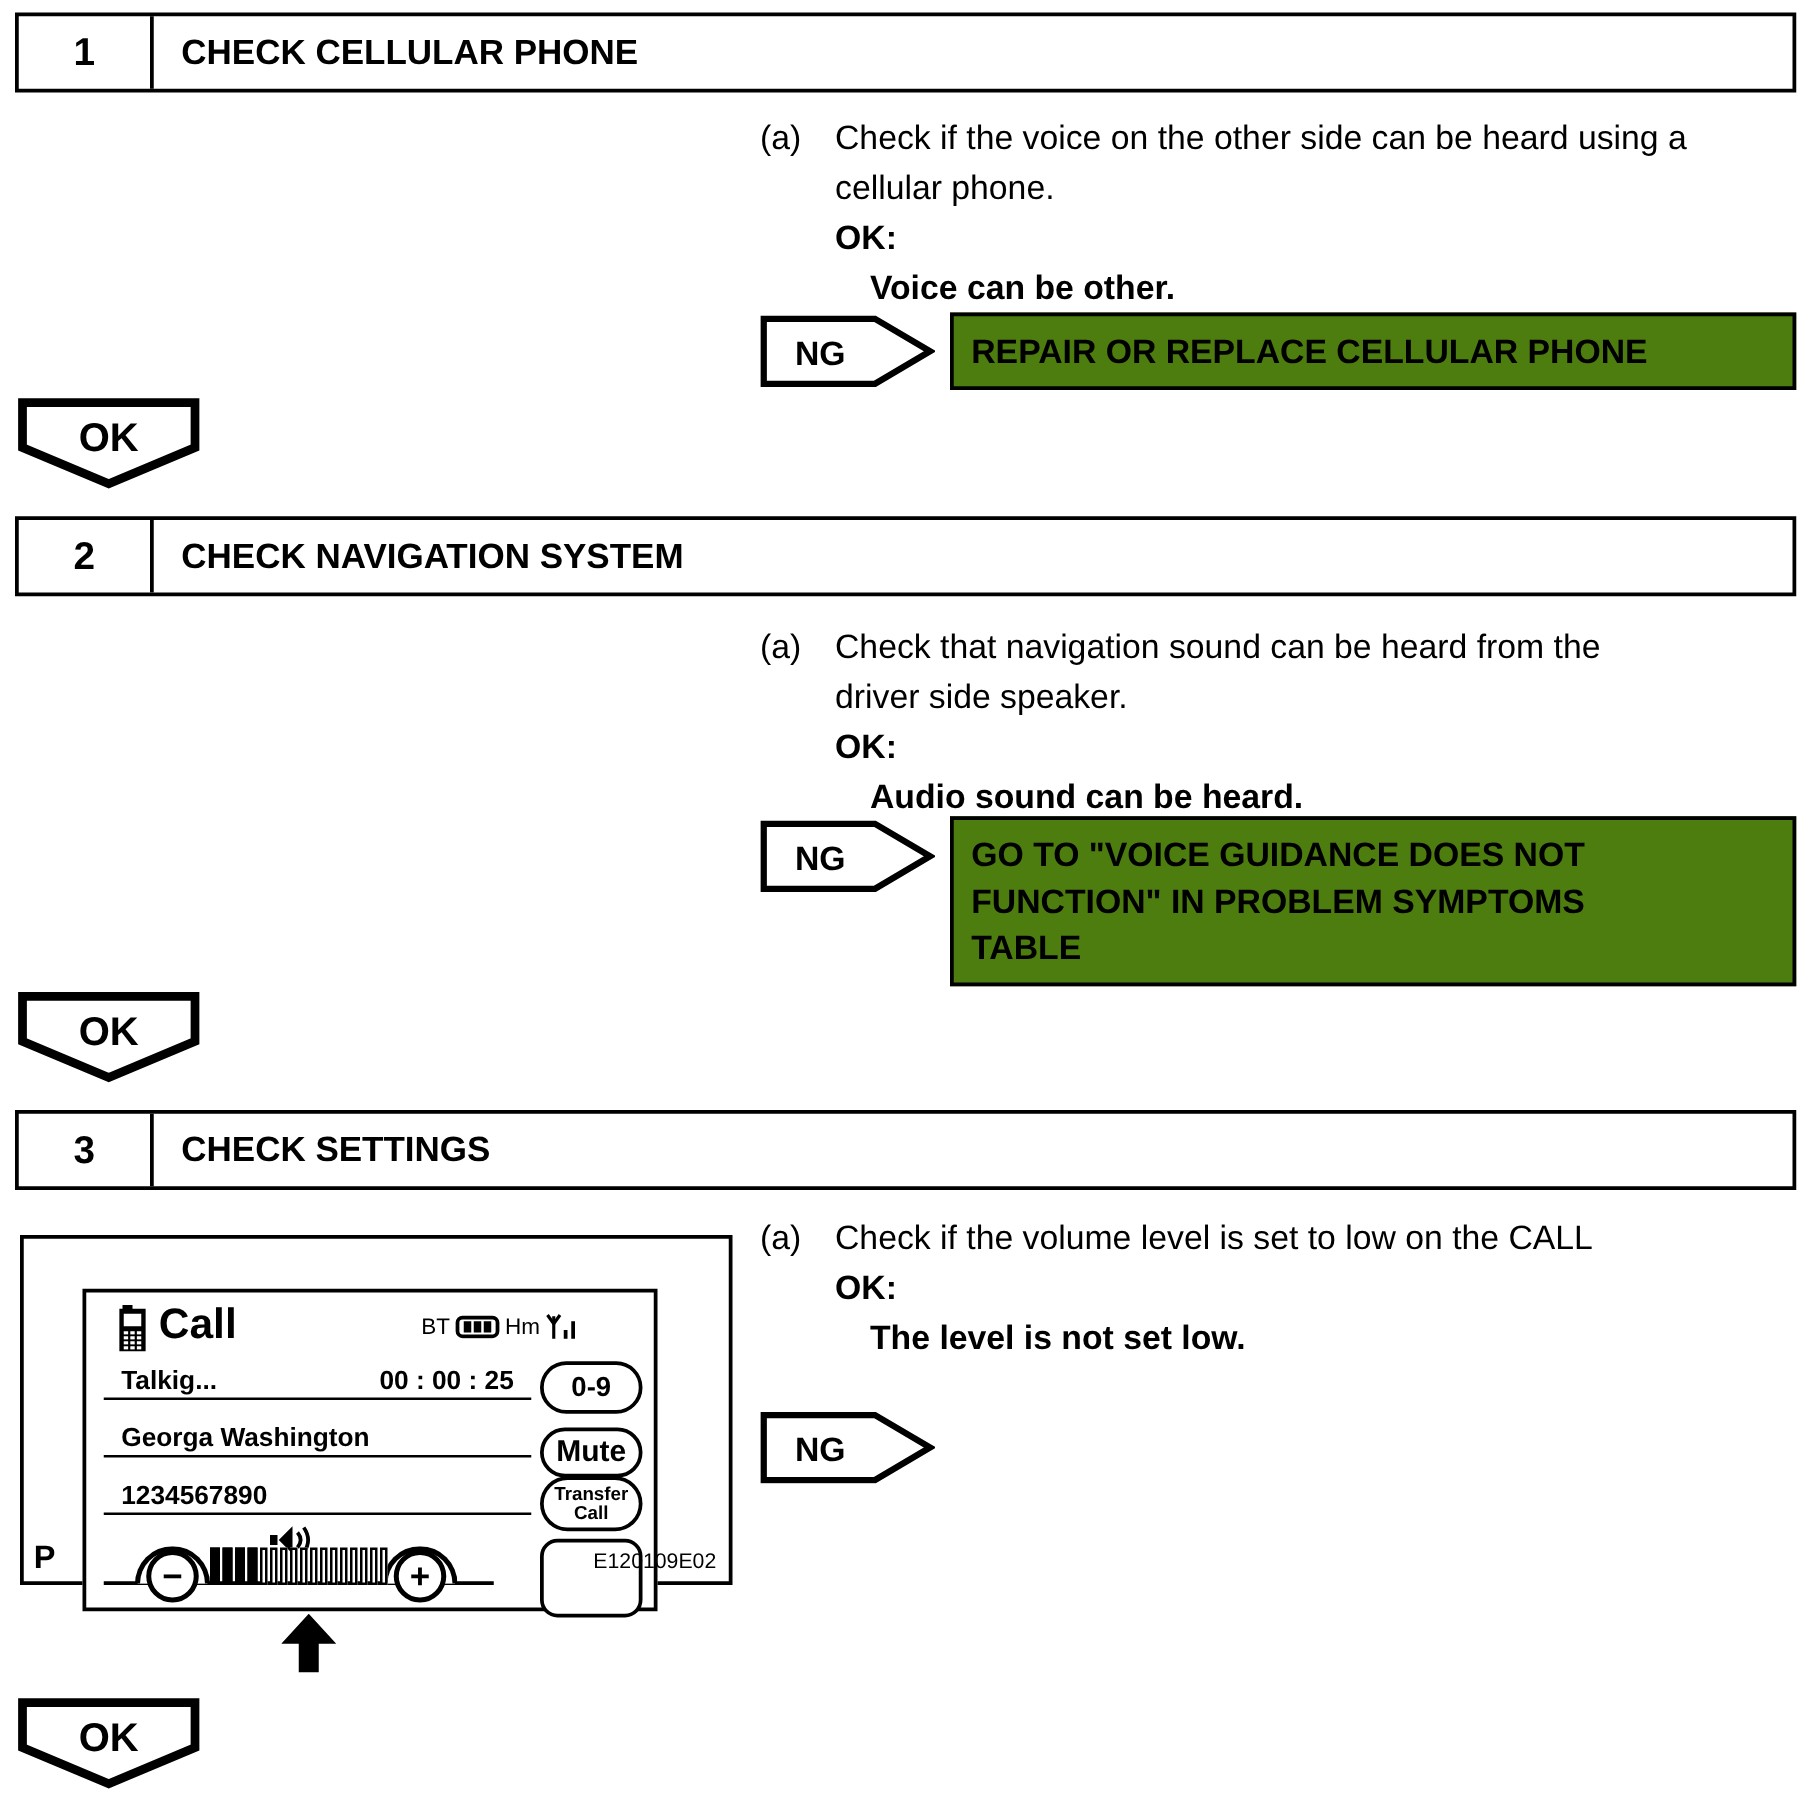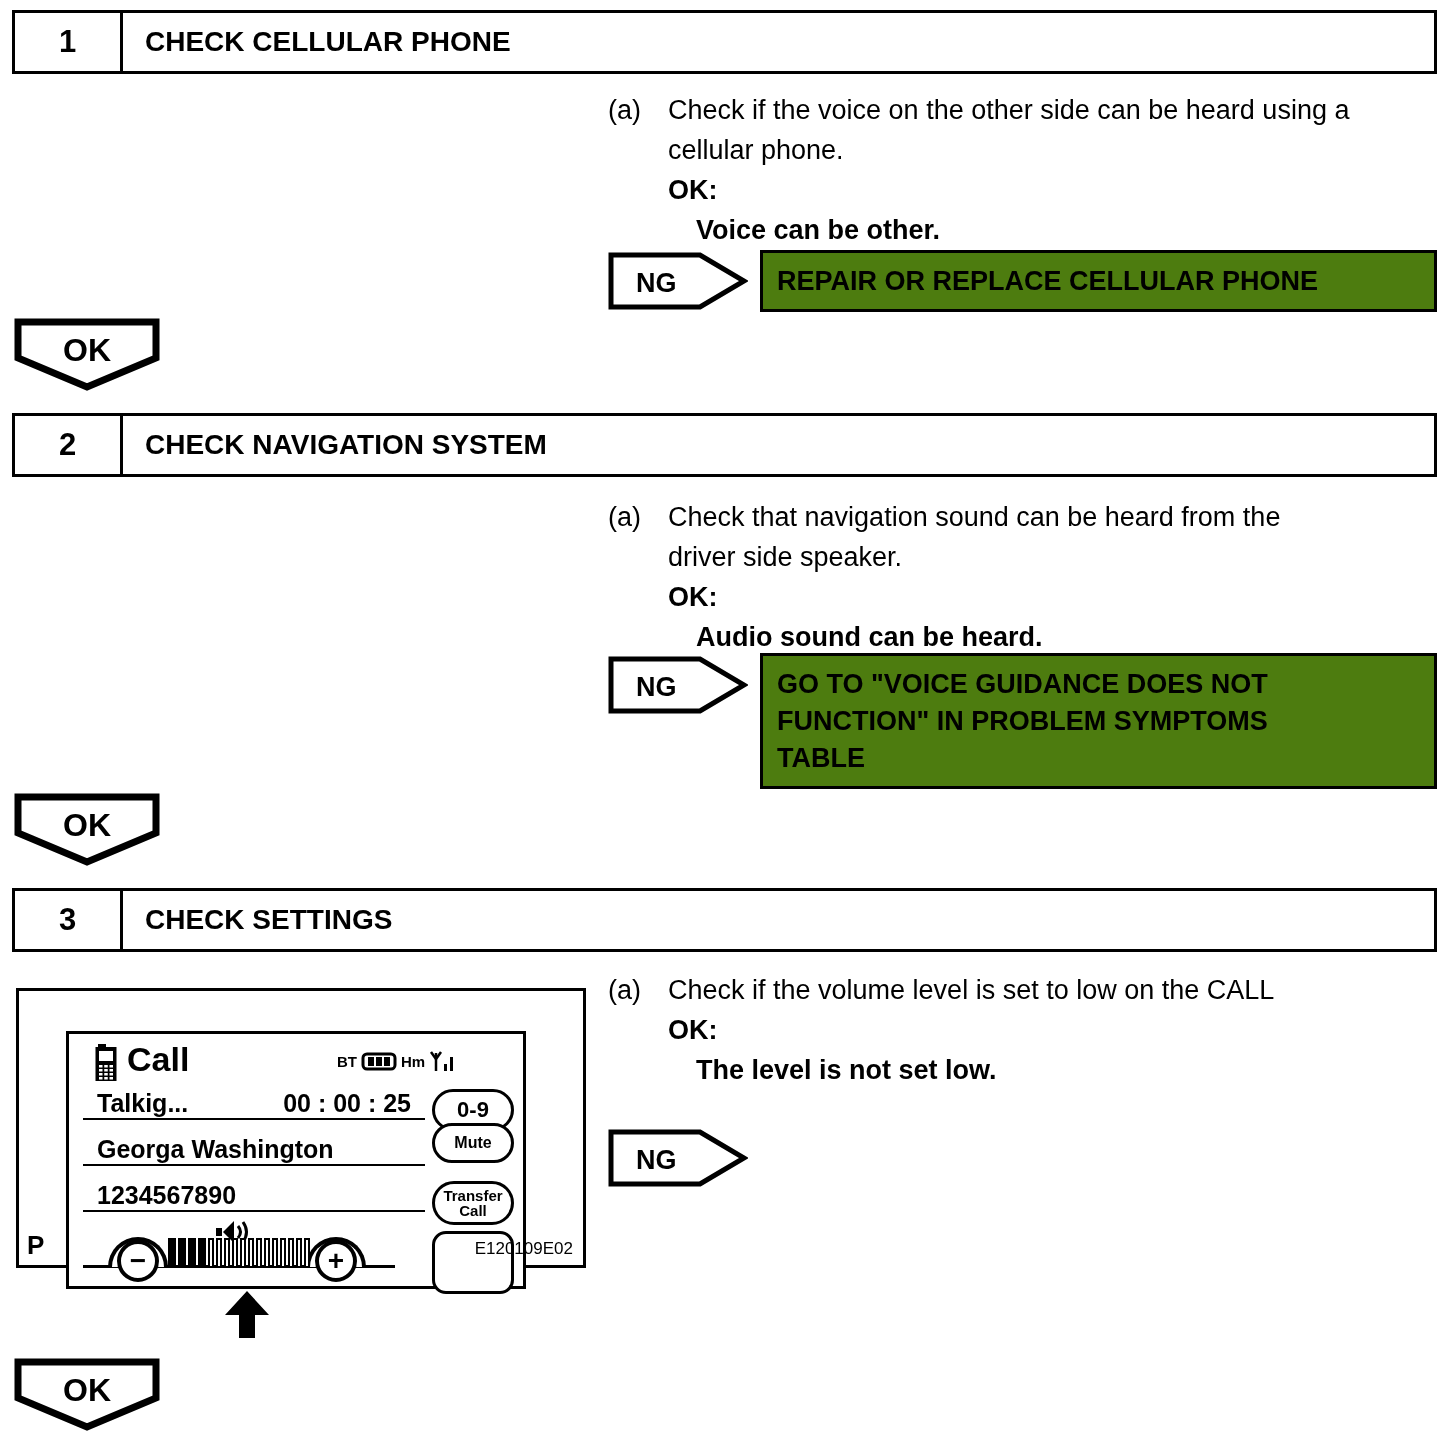--- a/index.html
+++ b/index.html
@@ -25,29 +25,29 @@
                 display:flex; flex-direction:column; justify-content:center;
                 padding:6px 10px 6px 14px; font-weight:bold; font-size:27px; line-height:37px; }
   .ok-svg { position:absolute; left:14px; width:146px; height:74px; }
 
   
   .figure { position:absolute; left:16px; top:988px; width:570px; height:280px; border:3px solid #000; background:#fff; }
   .screen { position:absolute; left:47px; top:40px; width:460px; height:258px; border:3px solid #000; background:#fff; }
   .scr-title { position:absolute; left:58px; top:6px; font-weight:bold; font-size:34px; }
   .phone-ic { position:absolute; left:26px; top:10px; }
   .status { position:absolute; left:268px; top:16px; display:flex; align-items:center; gap:4px; }
-  .status .txt { font-weight:bold; font-size:15px; }
+  .status .txt { font-weight:normal; font-size:18px; }
   .u-row { position:absolute; left:14px; width:342px; height:28px; border-bottom:2px solid #000;
-           display:flex; align-items:flex-end; font-weight:bold; font-size:25px; }
+           display:flex; align-items:center; font-weight:bold; font-size:21px; }
   .u-row .lead { margin-left:14px; }
   .u-row .tail { margin-left:auto; margin-right:14px; }
   .pill { position:absolute; left:363px; border:3px solid #000; border-radius:22px; background:#fff;
           display:flex; flex-direction:column; align-items:center; justify-content:center; font-weight:bold; text-align:center; }
   .pill.digits { top:55px; width:82px; height:42px; font-size:22px; }
-  .pill.mute { top:89px; width:82px; height:40px; font-size:16px; }
+  .pill.mute { top:108px; width:82px; height:40px; font-size:24px; }
   .pill.transfer { top:147px; width:82px; height:44px; font-size:15px; line-height:15px; }
   .blank-btn { position:absolute; left:363px; top:197px; width:82px; height:63px; border:3px solid #000; border-radius:14px; background:#fff; }
   .speaker { position:absolute; left:146px; top:184px; }
   .vol-line { position:absolute; left:14px; top:231px; width:312px; height:3px; background:#000; }
   .vol-hump { position:absolute; width:60px; height:30px; border:4px solid #000; border-bottom:none;
               border-radius:60px 60px 0 0; background:#fff; top:203px; }
   .vol-hump.minus { left:39px; } .vol-hump.plus { left:237px; }
   .vol-circle { position:absolute; width:42px; height:42px; border:4px solid #000; border-radius:50%;
                 background:#fff; top:206px; display:flex; align-items:center; justify-content:center;
                 font-weight:bold; font-size:28px; line-height:28px; }

